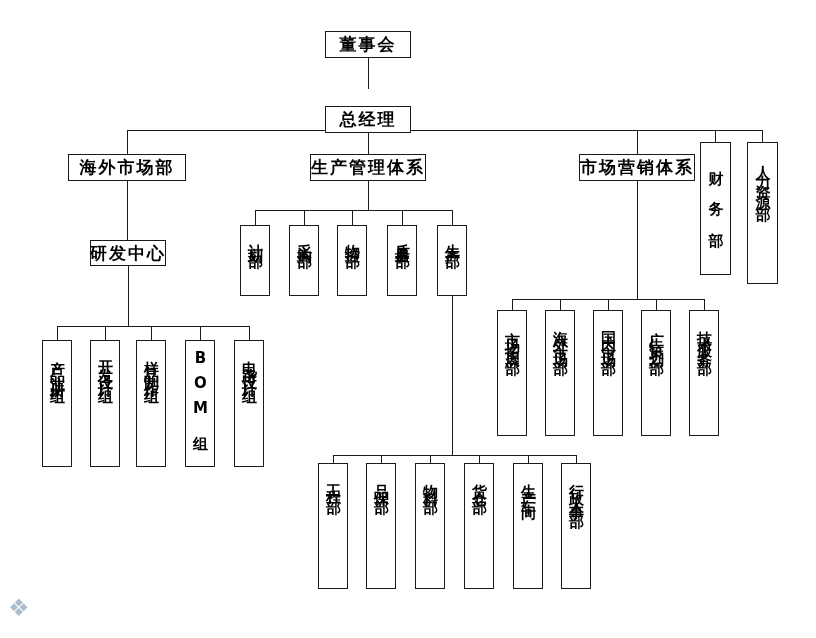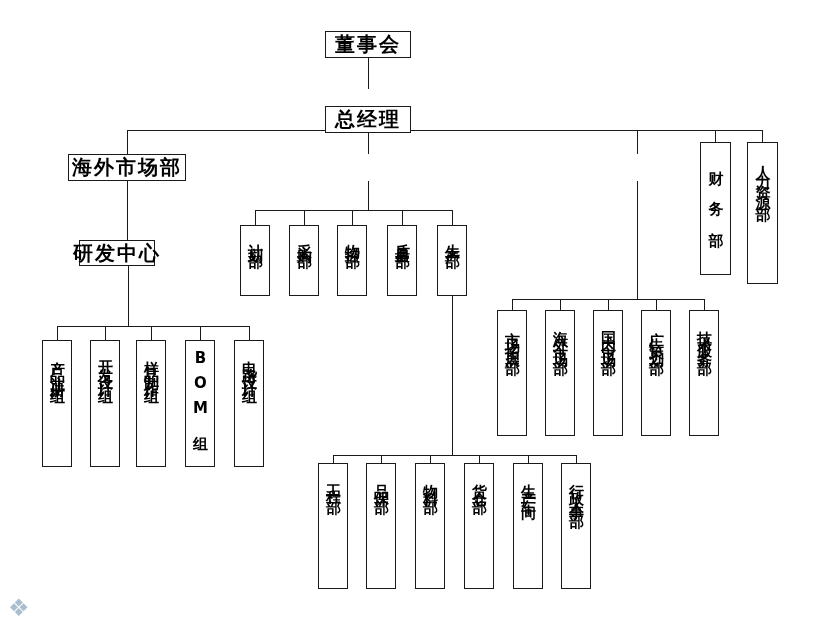--- a/index.html
+++ b/index.html
@@ -14,21 +14,21 @@
     width: 816px; height: 638px;
     background: #ffffff;
     overflow: hidden;
   }
   svg.lines { position: absolute; left: 0; top: 0; }
   .box {
     position: absolute;
     border: 1px solid #1a1a1a;
     background: #ffffff;
     display: flex; align-items: center; justify-content: center;
-    font-size: 20px; font-weight: bold; color: #000;
+    font-size: 17px; font-weight: bold; color: #000;
     letter-spacing: 2px; white-space: nowrap;
   }
   .vbox {
     position: absolute;
     border: 1px solid #1a1a1a;
     background: #ffffff;
     writing-mode: vertical-rl;
     text-orientation: upright;
     display: flex; align-items: center; justify-content: flex-start;
     padding-top: 8px;
@@ -58,24 +58,26 @@
       <path d="M452 296 V455 M333 455 H576 M333 455 V463 M381 455 V463 M430 455 V463 M479 455 V463 M528 455 V463 M576 455 V463"></path>
 
       <path d="M637 181 V299 M512 299 H704 M512 299 V310 M560 299 V310 M608 299 V310 M656 299 V310 M704 299 V310"></path>
     </g>
   </svg>
 
   <div class="box" style="left:325px; top:31px;  width:86px;  height:27px;">董事会</div>
   <div class="box" style="left:325px; top:106px;  width:86px;  height:27px;">总经理</div>
 
   <div class="box" style="left:68px;  top:154px; width:118px; height:27px;">海外市场部</div>
+  <div class="box" style="left:310px; top:154px; width:116px; height:27px;">生产管理体系</div>
+  <div class="box" style="left:579px; top:154px; width:116px; height:27px;">市场营销体系</div>
   <div class="vbox" style="left:700px; top:142px; width:31px; height:133px; letter-spacing:30px; padding-top:16px;">财务部</div>
   <div class="vbox" style="left:747px; top:142px; width:31px; height:142px; letter-spacing:10px; padding-top:10px;">人力资源部</div>
 
-  <div class="box" style="left:79px; top:240px; width:76px; height:26px;font-family:Liberation Mono, monospace;">研发中心</div>
+  <div class="box" style="left:90px; top:240px; width:76px; height:26px;font-family:Liberation Mono, monospace;">研发中心</div>
 
   <div class="vbox" style="left:42px;  top:340px; width:30px; height:127px;">产品注册组</div>
   <div class="vbox" style="left:90px;  top:340px; width:30px; height:127px;">开发设计组</div>
   <div class="vbox" style="left:136px; top:340px; width:30px; height:127px;">样品制作组</div>
   <div class="vbox" style="left:185px; top:340px; width:30px; height:127px;">BOM组</div>
   <div class="vbox" style="left:234px; top:340px; width:30px; height:127px;">电路设计组</div>
 
   <div class="vbox" style="left:240px; top:225px; width:30px; height:71px; letter-spacing:4px; padding-top:6px;">计划部</div>
   <div class="vbox" style="left:289px; top:225px; width:30px; height:71px; letter-spacing:4px; padding-top:6px;">采购部</div>
   <div class="vbox" style="left:337px; top:225px; width:30px; height:71px; letter-spacing:4px; padding-top:6px;">物控部</div>

